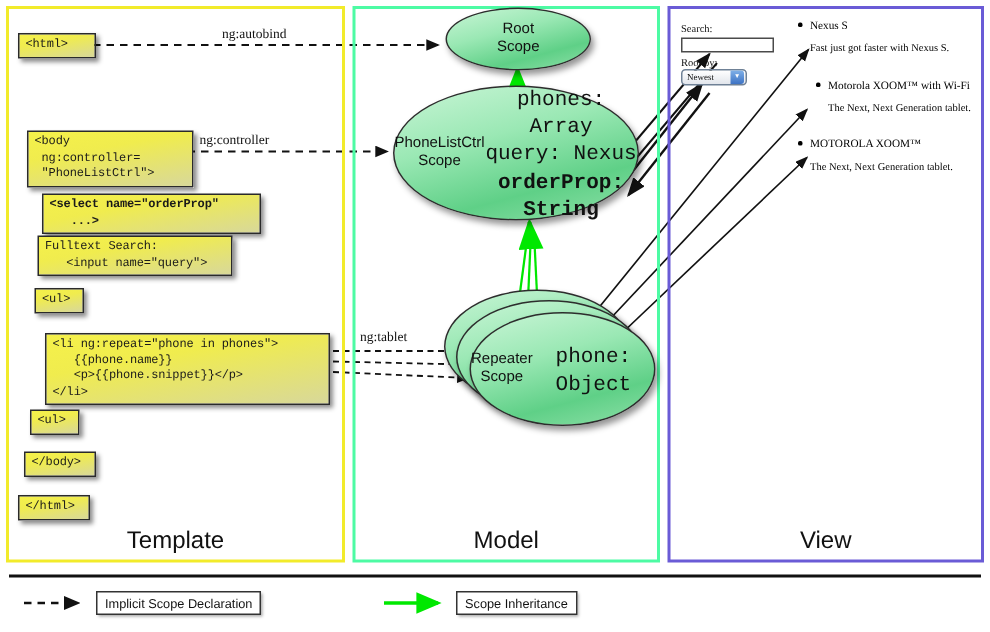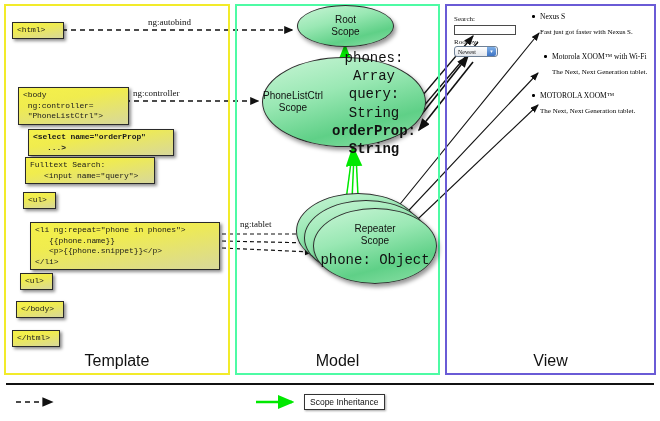--- a/index.html
+++ b/index.html
@@ -290,30 +290,30 @@
 Scope</div>
   </div>
 
   <div class="scope" style="left:262px; top:57px; width:164px; height:90px;
               display:flex; flex-direction:row; align-items:center;
               justify-content:center;">
     <div class="scope-title" style="white-space:pre;">PhoneListCtrl
 Scope</div>
     <div class="scope-props">
       <div>phones: Array</div>
-      <div>query: String</div>
+      <div>query: Nexus</div>
       <div class="b">orderProp: String</div>
     </div>
   </div>
 
   <div class="scope" style="left:296px; top:193px; width:124px; height:76px;"></div>
   <div class="scope" style="left:304px; top:200px; width:124px; height:76px;"></div>
 
   <div class="scope" style="left:313px; top:208px; width:124px; height:76px;
-              display:flex; flex-direction:column; align-items:center;
+              display:flex; flex-direction:row; align-items:center;
               justify-content:center;">
     <div class="scope-title" style="white-space:pre;">Repeater
 Scope</div>
     <div class="scope-props">
       <div>phone: Object</div>
     </div>
   </div>
 
   <div class="panel" id="panel-view">
     <div class="panel-label">View</div>
@@ -358,20 +358,21 @@
 
   <div class="legend-item" style="left:14px;">
     <svg class="legend-glyph" viewBox="0 0 46 16" xmlns="http://www.w3.org/2000/svg">
       <defs>
         <marker id="lg-a1" markerWidth="7" markerHeight="7" refX="6" refY="3" orient="auto">
           <path d="M0,0 L7,3 L0,6 z" fill="#111"></path>
         </marker>
       </defs>
       <path d="M2,8 L38,8" stroke="#111" stroke-width="1.6" stroke-dasharray="5,4" fill="none" marker-end="url(#lg-a1)"></path>
     </svg>
+    <div class="legend-box">Implicit Scope Declaration</div>
   </div>
 
   <div class="legend-item" style="left:254px;">
     <svg class="legend-glyph" viewBox="0 0 46 16" xmlns="http://www.w3.org/2000/svg">
       <defs>
         <marker id="lg-a2" markerWidth="7" markerHeight="7" refX="6" refY="3" orient="auto">
           <path d="M0,0 L7,3 L0,6 z" fill="#00e800"></path>
         </marker>
       </defs>
       <path d="M2,8 L38,8" stroke="#00e800" stroke-width="2.4" fill="none" marker-end="url(#lg-a2)"></path>

